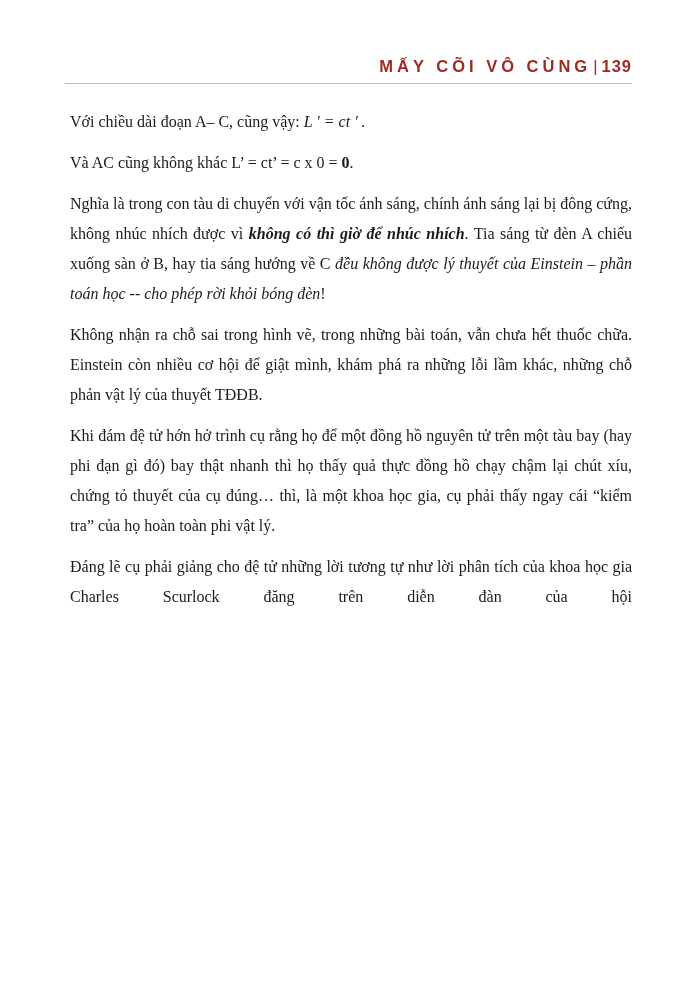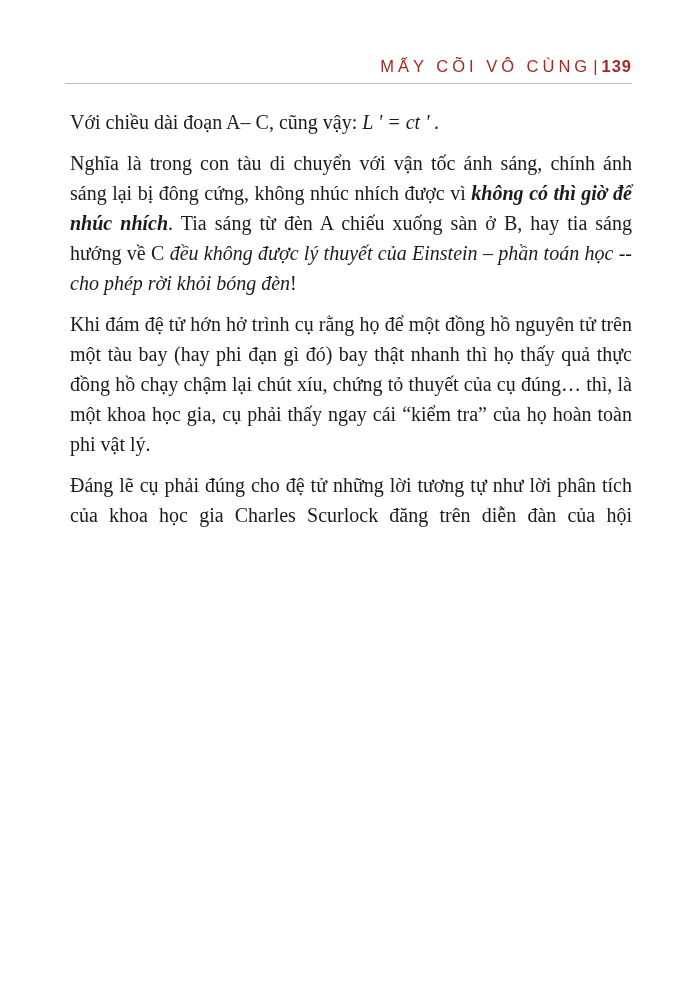--- a/index.html
+++ b/index.html
@@ -25,33 +25,33 @@
     padding-bottom: 7px;
     border-bottom: 1px solid #bcbcbc;
     text-align: right;
     font-family: "Liberation Sans", "DejaVu Sans", sans-serif;
     font-size: 16.5px;
     letter-spacing: 4px;
     color: var(--accent, #9e2a23);
     white-space: nowrap;
   }
   .page-header .book-title {
-    font-weight: normal;
+    font-weight: bold;
   }
   .page-header .separator {
     letter-spacing: 0;
     padding: 0 4px 0 2px;
   }
   .page-header .page-number {
     font-weight: bold;
     letter-spacing: 1px;
   }
   .page-body {
     margin: 23px 68px 0 70px;
-    font-size: 20px;
+    font-size: 16px;
     line-height: 30px;
     text-align: justify;
   }
   .para {
     margin: 0 0 11px 0;
   }
   .heading {
     margin: 13px 0 15px 0;
     font-weight: bold;
     font-style: italic;
@@ -68,18 +68,20 @@
 <body>
 
 <div class="page">
 
   <div class="page-header">
     <span class="book-title">MẤY CÕI VÔ CÙNG</span><span class="separator">|</span><span class="page-number">139</span>
   </div>
 
   <div class="page-body">
       <p class="para"><span class="seg-normal">Với chiều dài đoạn A– C, cũng vậy: </span><span class="seg-italic">L ' = ct ' .</span></p>
+      <p class="para"><span class="seg-normal">Và AC cũng không khác L’ = ct’ = c x 0 = </span><span class="seg-bold">0</span><span class="seg-normal">.</span></p>
       <p class="para"><span class="seg-normal">Nghĩa là trong con tàu di chuyển với vận tốc ánh sáng, chính ánh sáng lại bị đông cứng, không nhúc nhích được vì </span><span class="seg-bold-italic">không có thì giờ để nhúc nhích</span><span class="seg-normal">. Tia sáng từ đèn A chiếu xuống sàn ở B, hay tia sáng hướng về C </span><span class="seg-italic">đều không được lý thuyết của Einstein – phần toán học -- cho phép rời khỏi bóng đèn</span><span class="seg-normal">!</span></p>
+      <p class="para"><span class="seg-normal">Không nhận ra chỗ sai trong hình vẽ, trong những bài toán, vẫn chưa hết thuốc chữa. Einstein còn nhiều cơ hội để giật mình, khám phá ra những lỗi lầm khác, những chỗ phản vật lý của thuyết TĐĐB.</span></p>
       <p class="para"><span class="seg-normal">Khi đám đệ tử hớn hở trình cụ rằng họ để một đồng hồ nguyên tử trên một tàu bay (hay phi đạn gì đó) bay thật nhanh thì họ thấy quả thực đồng hồ chạy chậm lại chút xíu, chứng tỏ thuyết của cụ đúng… thì, là một khoa học gia, cụ phải thấy ngay cái “kiểm tra” của họ hoàn toàn phi vật lý.</span></p>
-      <p class="para justify-last"><span class="seg-normal">Đáng lẽ cụ phải đúng cho đệ tử những lời tương tự như lời phân tích của khoa học gia Charles Scurlock đăng trên diễn đàn của hội</span></p>
+      <p class="para justify-last"><span class="seg-normal">Đáng lẽ cụ phải giảng cho đệ tử những lời tương tự như lời phân tích của khoa học gia Charles Scurlock đăng trên diễn đàn của hội</span></p>
     </div>
 
 </div>
 
 </body></html>

